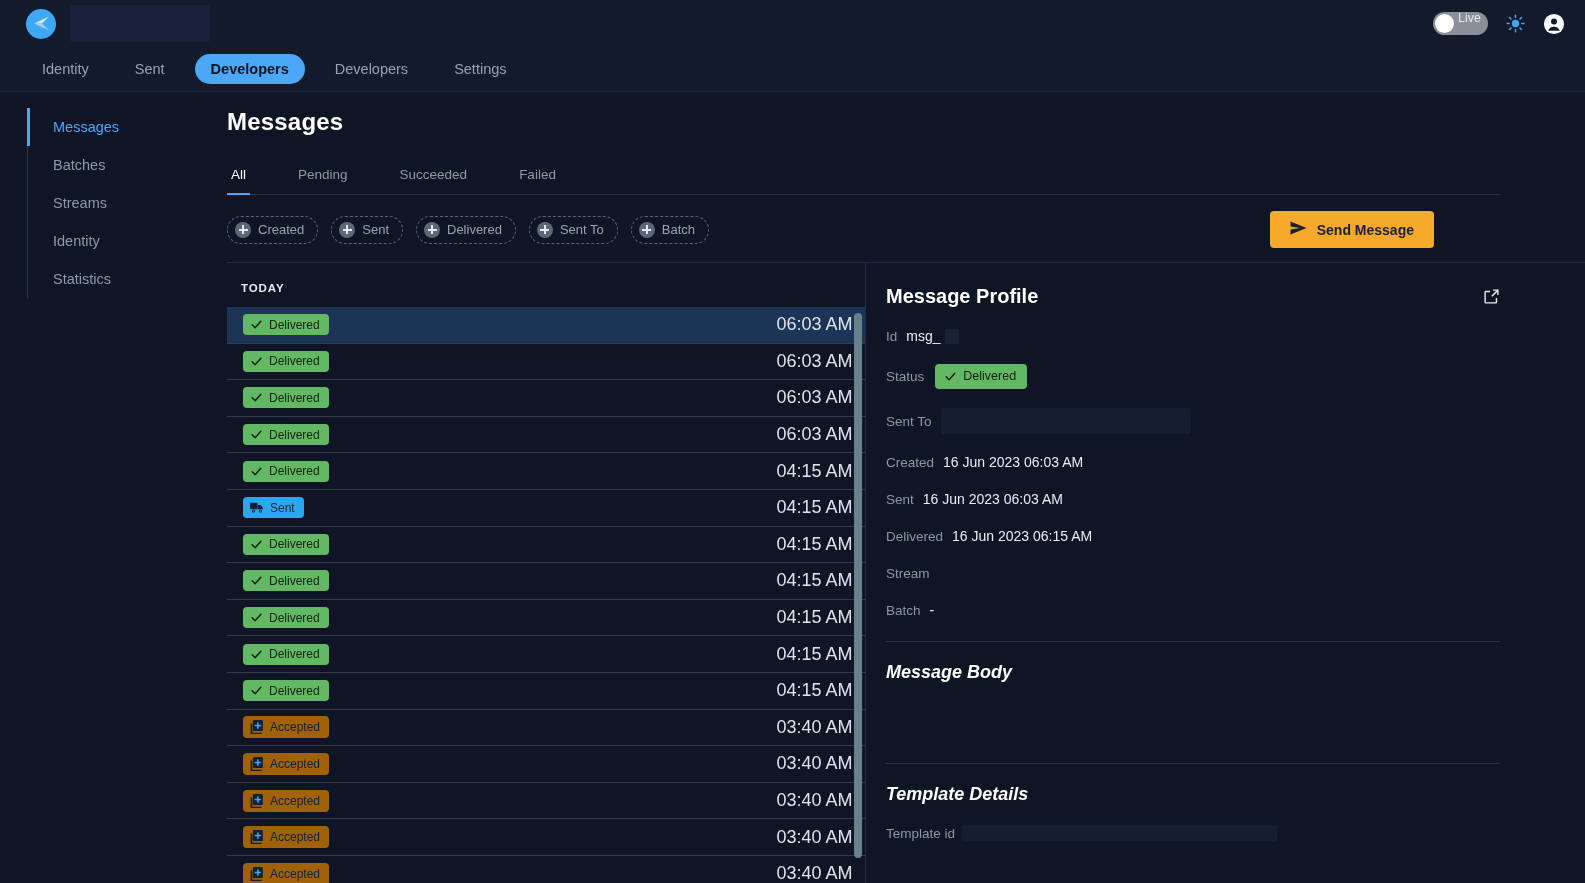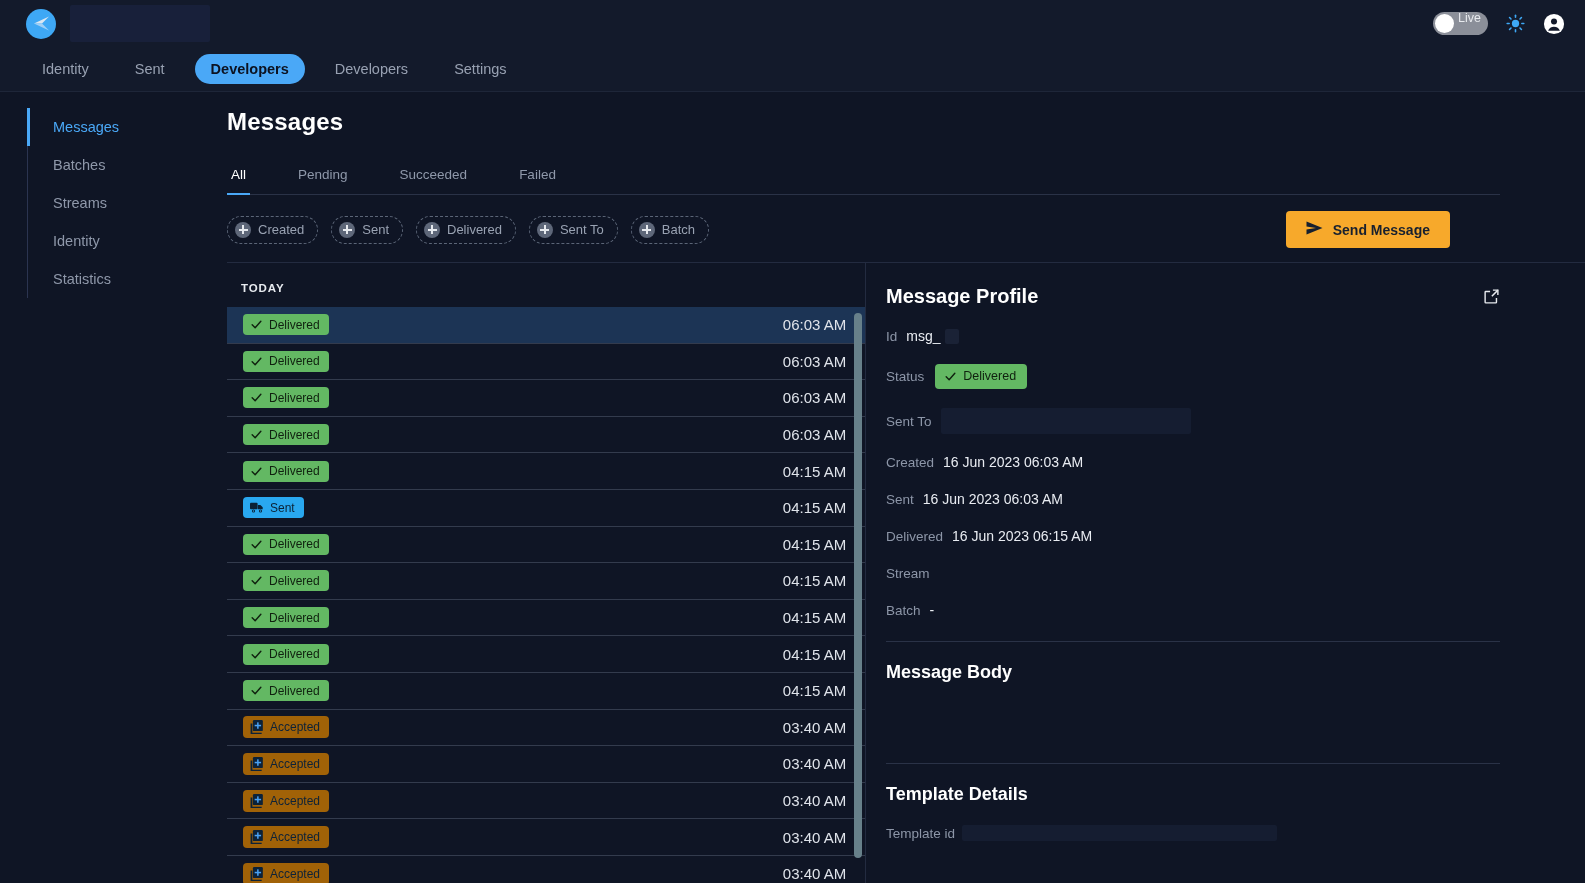--- a/index.html
+++ b/index.html
@@ -103,21 +103,21 @@
     background: #5e6779; position: relative; flex: none;
   }
   .chip .plus::before, .chip .plus::after {
     content: ""; position: absolute; background: #e6e9ee;
   }
   .chip .plus::before { left: 3.5px; top: 7px; width: 9px; height: 2px; }
   .chip .plus::after  { top: 3.5px; left: 7px; height: 9px; width: 2px; }
   .chip .lbl { font-size: 13px; color: #99a2b2; }
 
   .send-btn {
-    margin-left: auto; margin-right: 50px;
+    margin-left: auto; margin-right: 66px;
     background: #f7a92b; color: #17202f;
     font-size: 14px; font-weight: bold;
     border: none; border-radius: 4px;
     padding: 10px 20px; display: flex; align-items: center; gap: 10px;
     cursor: pointer; white-space: nowrap;
   }
 
   
   .split { display: flex; flex: 1; min-height: 0; border-top: 1px solid #232b40; }
 
@@ -134,21 +134,21 @@
     border-bottom: 1px solid #333b4d; cursor: pointer;
   }
   .msg-row.selected { background: #1c3455; }
   .msg-row .badge-cell {
     width: 124px; flex: none; padding-left: 16px;
     display: flex; align-items: center;
   }
   .msg-row .spacer { flex: 1; }
   .msg-row .time-cell {
     width: 101px; flex: none; text-align: center;
-    font-size: 15px; color: #dfe3ea;
+    font-size: 18px; color: #dfe3ea;
   }
   .badge {
     display: inline-flex; align-items: center; gap: 6px;
     border-radius: 4px; padding: 4px 9px 4px 7px;
     font-size: 12px; line-height: 1; white-space: nowrap;
   }
   .badge.delivered { background: #63b863; color: #10210f; }
   .badge.sent      { background: #29a8f0; color: #0b2235; }
   .badge.accepted  { background: #a16207; color: #0d2238; }
   .badge svg { display: block; flex: none; }
@@ -171,21 +171,21 @@
   .field { display: flex; align-items: center; margin-top: 19px; min-height: 18px; }
   .field .k { font-size: 13.5px; color: #8d96a8; flex: none; }
   .field .v { font-size: 14px; color: #e9ecf2; margin-left: 9px; }
   .field .v.redact-sm {
     display: inline-block; width: 14px; height: 15px;
     background: #1a2236; border-radius: 2px; margin-left: 4px;
   }
   .redact-box { height: 26px; background: #151d31; border-radius: 2px; }
   .divider { height: 1px; background: #2a3247; margin-top: 22px; }
   .section-title {
-    font-size: 18px; font-weight: bold; color: #fff; margin-top: 20px;
+    font-size: 18px; font-weight: bold; color: #fff; margin-top: 20px; font-style: italic;
   }
   .body-blank { height: 58px; }
 </style>
 </head>
 <body>
 
 <div class="topbar">
   <div class="logo">
     <svg width="17" height="17" viewBox="0 0 17 17">
       <polygon points="1,8.5 16,1.5 9,8.5" fill="#dbe7f2"></polygon>

